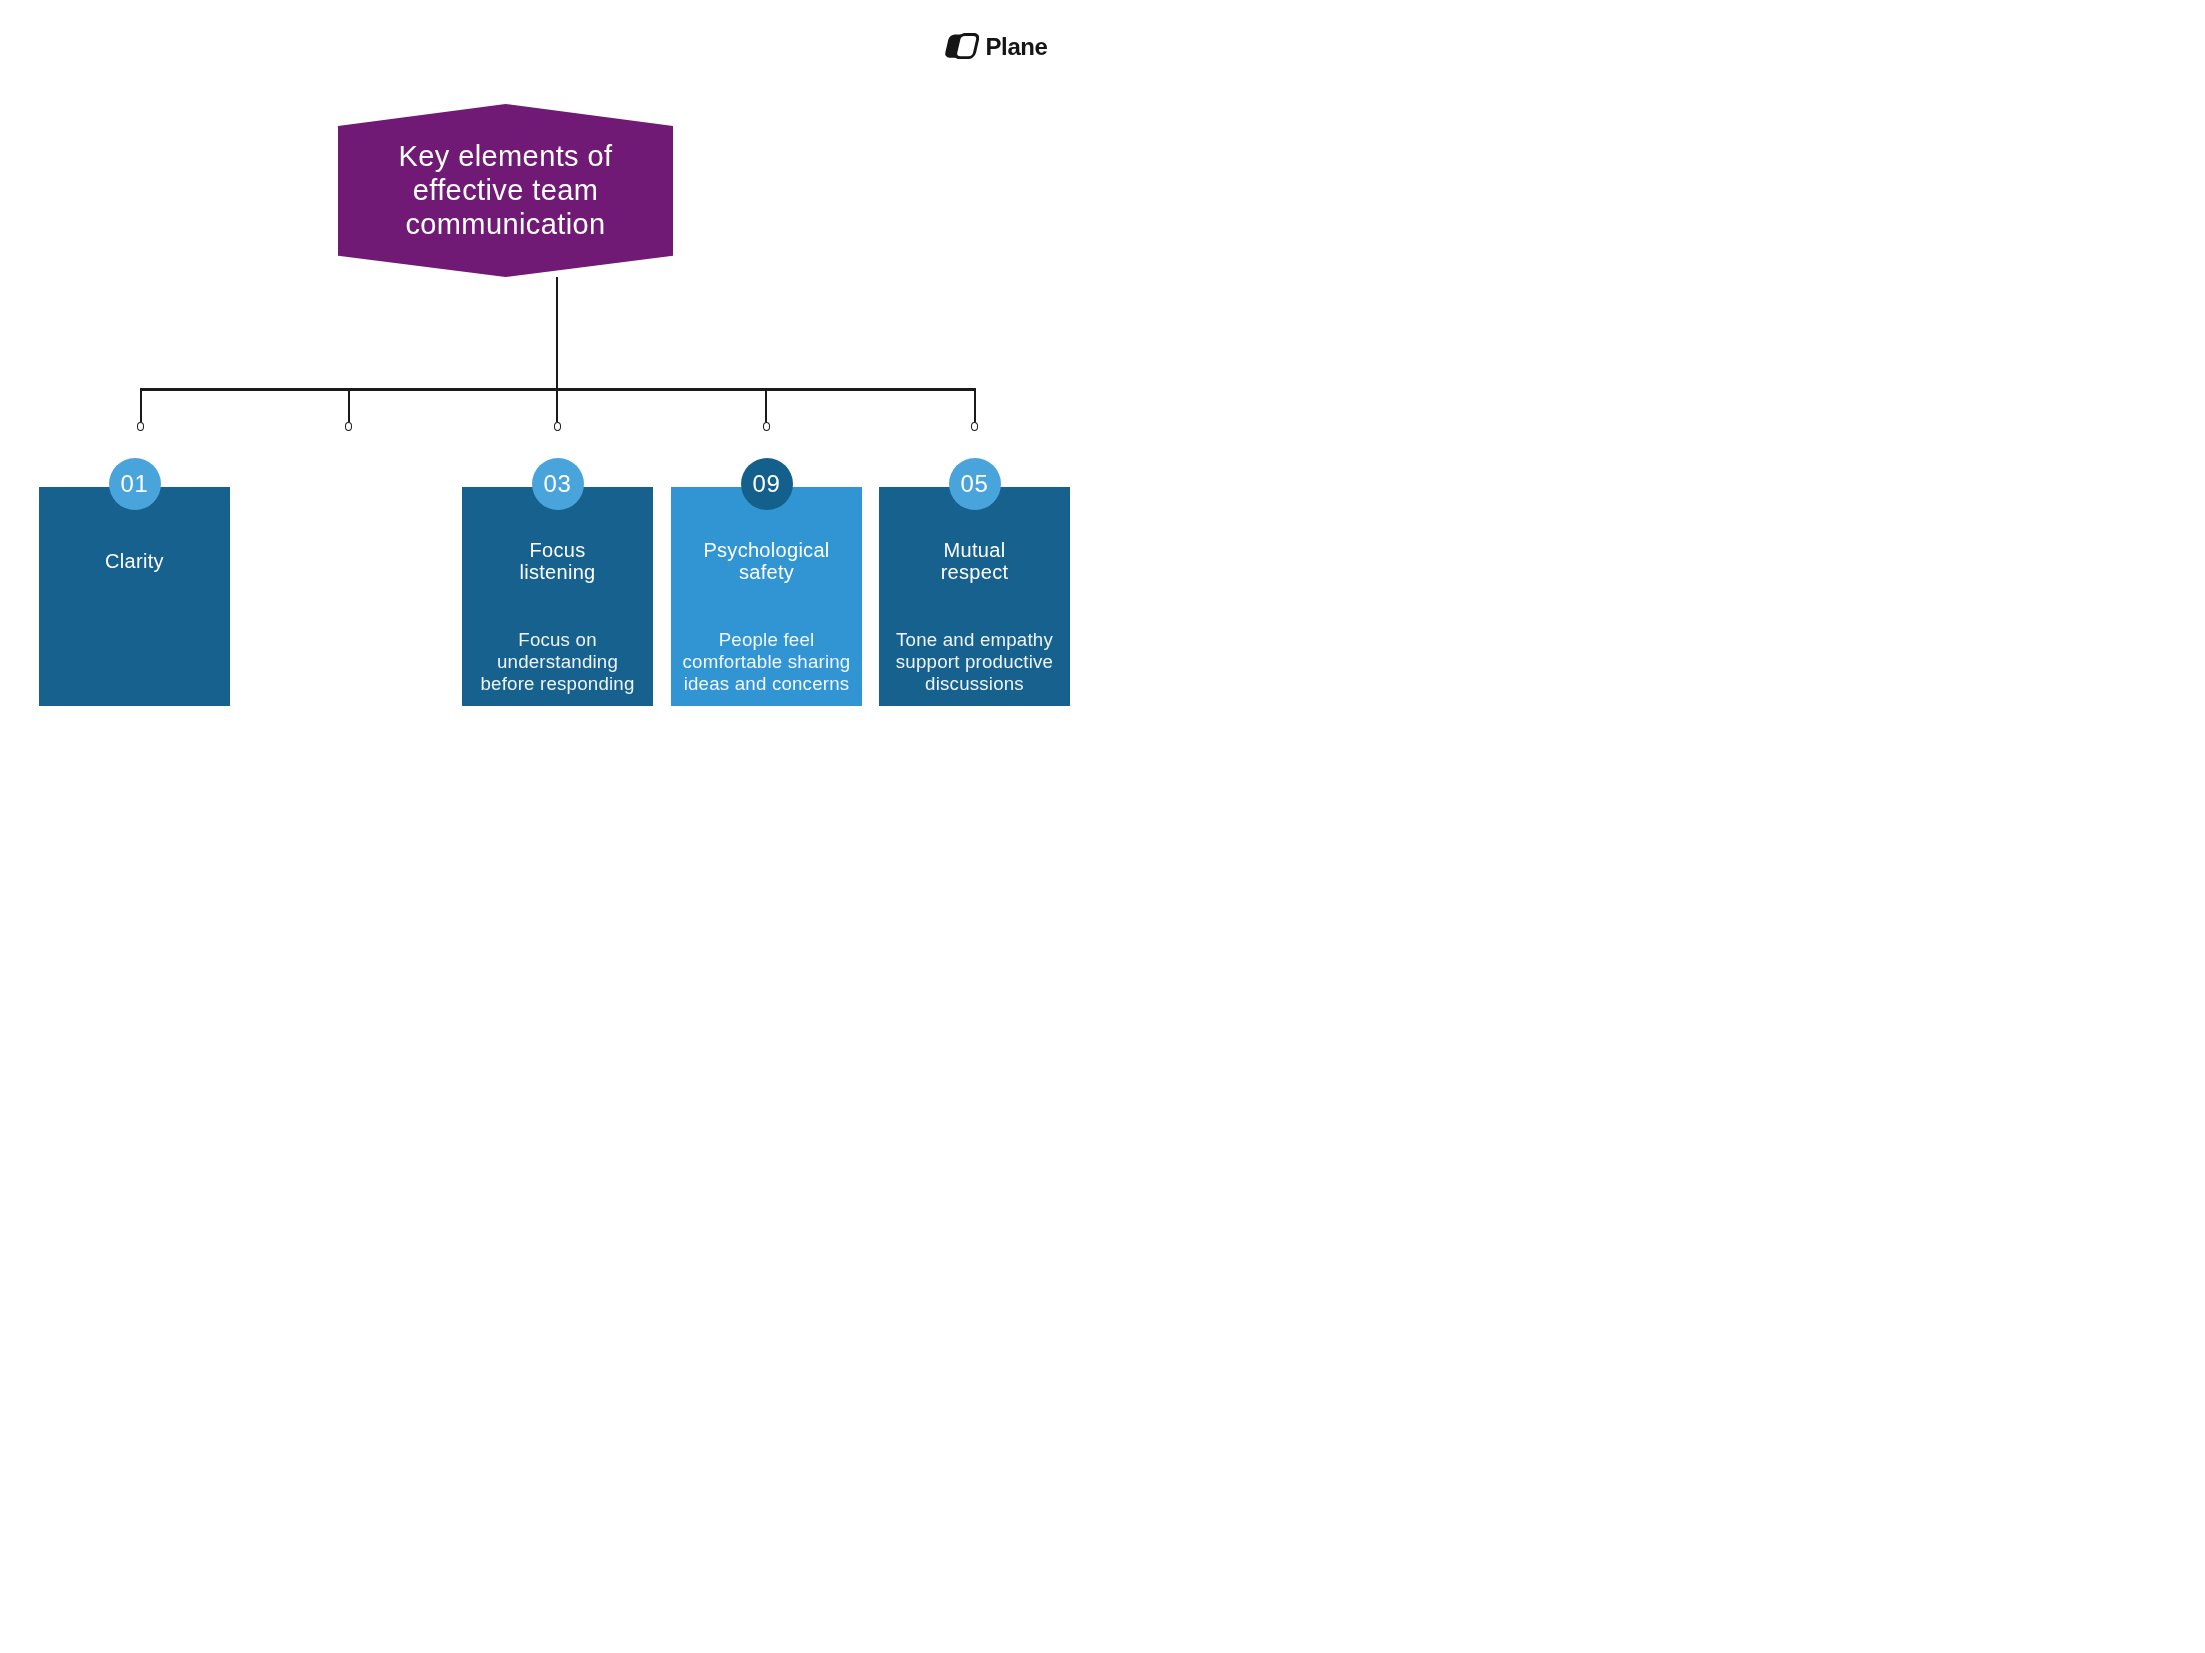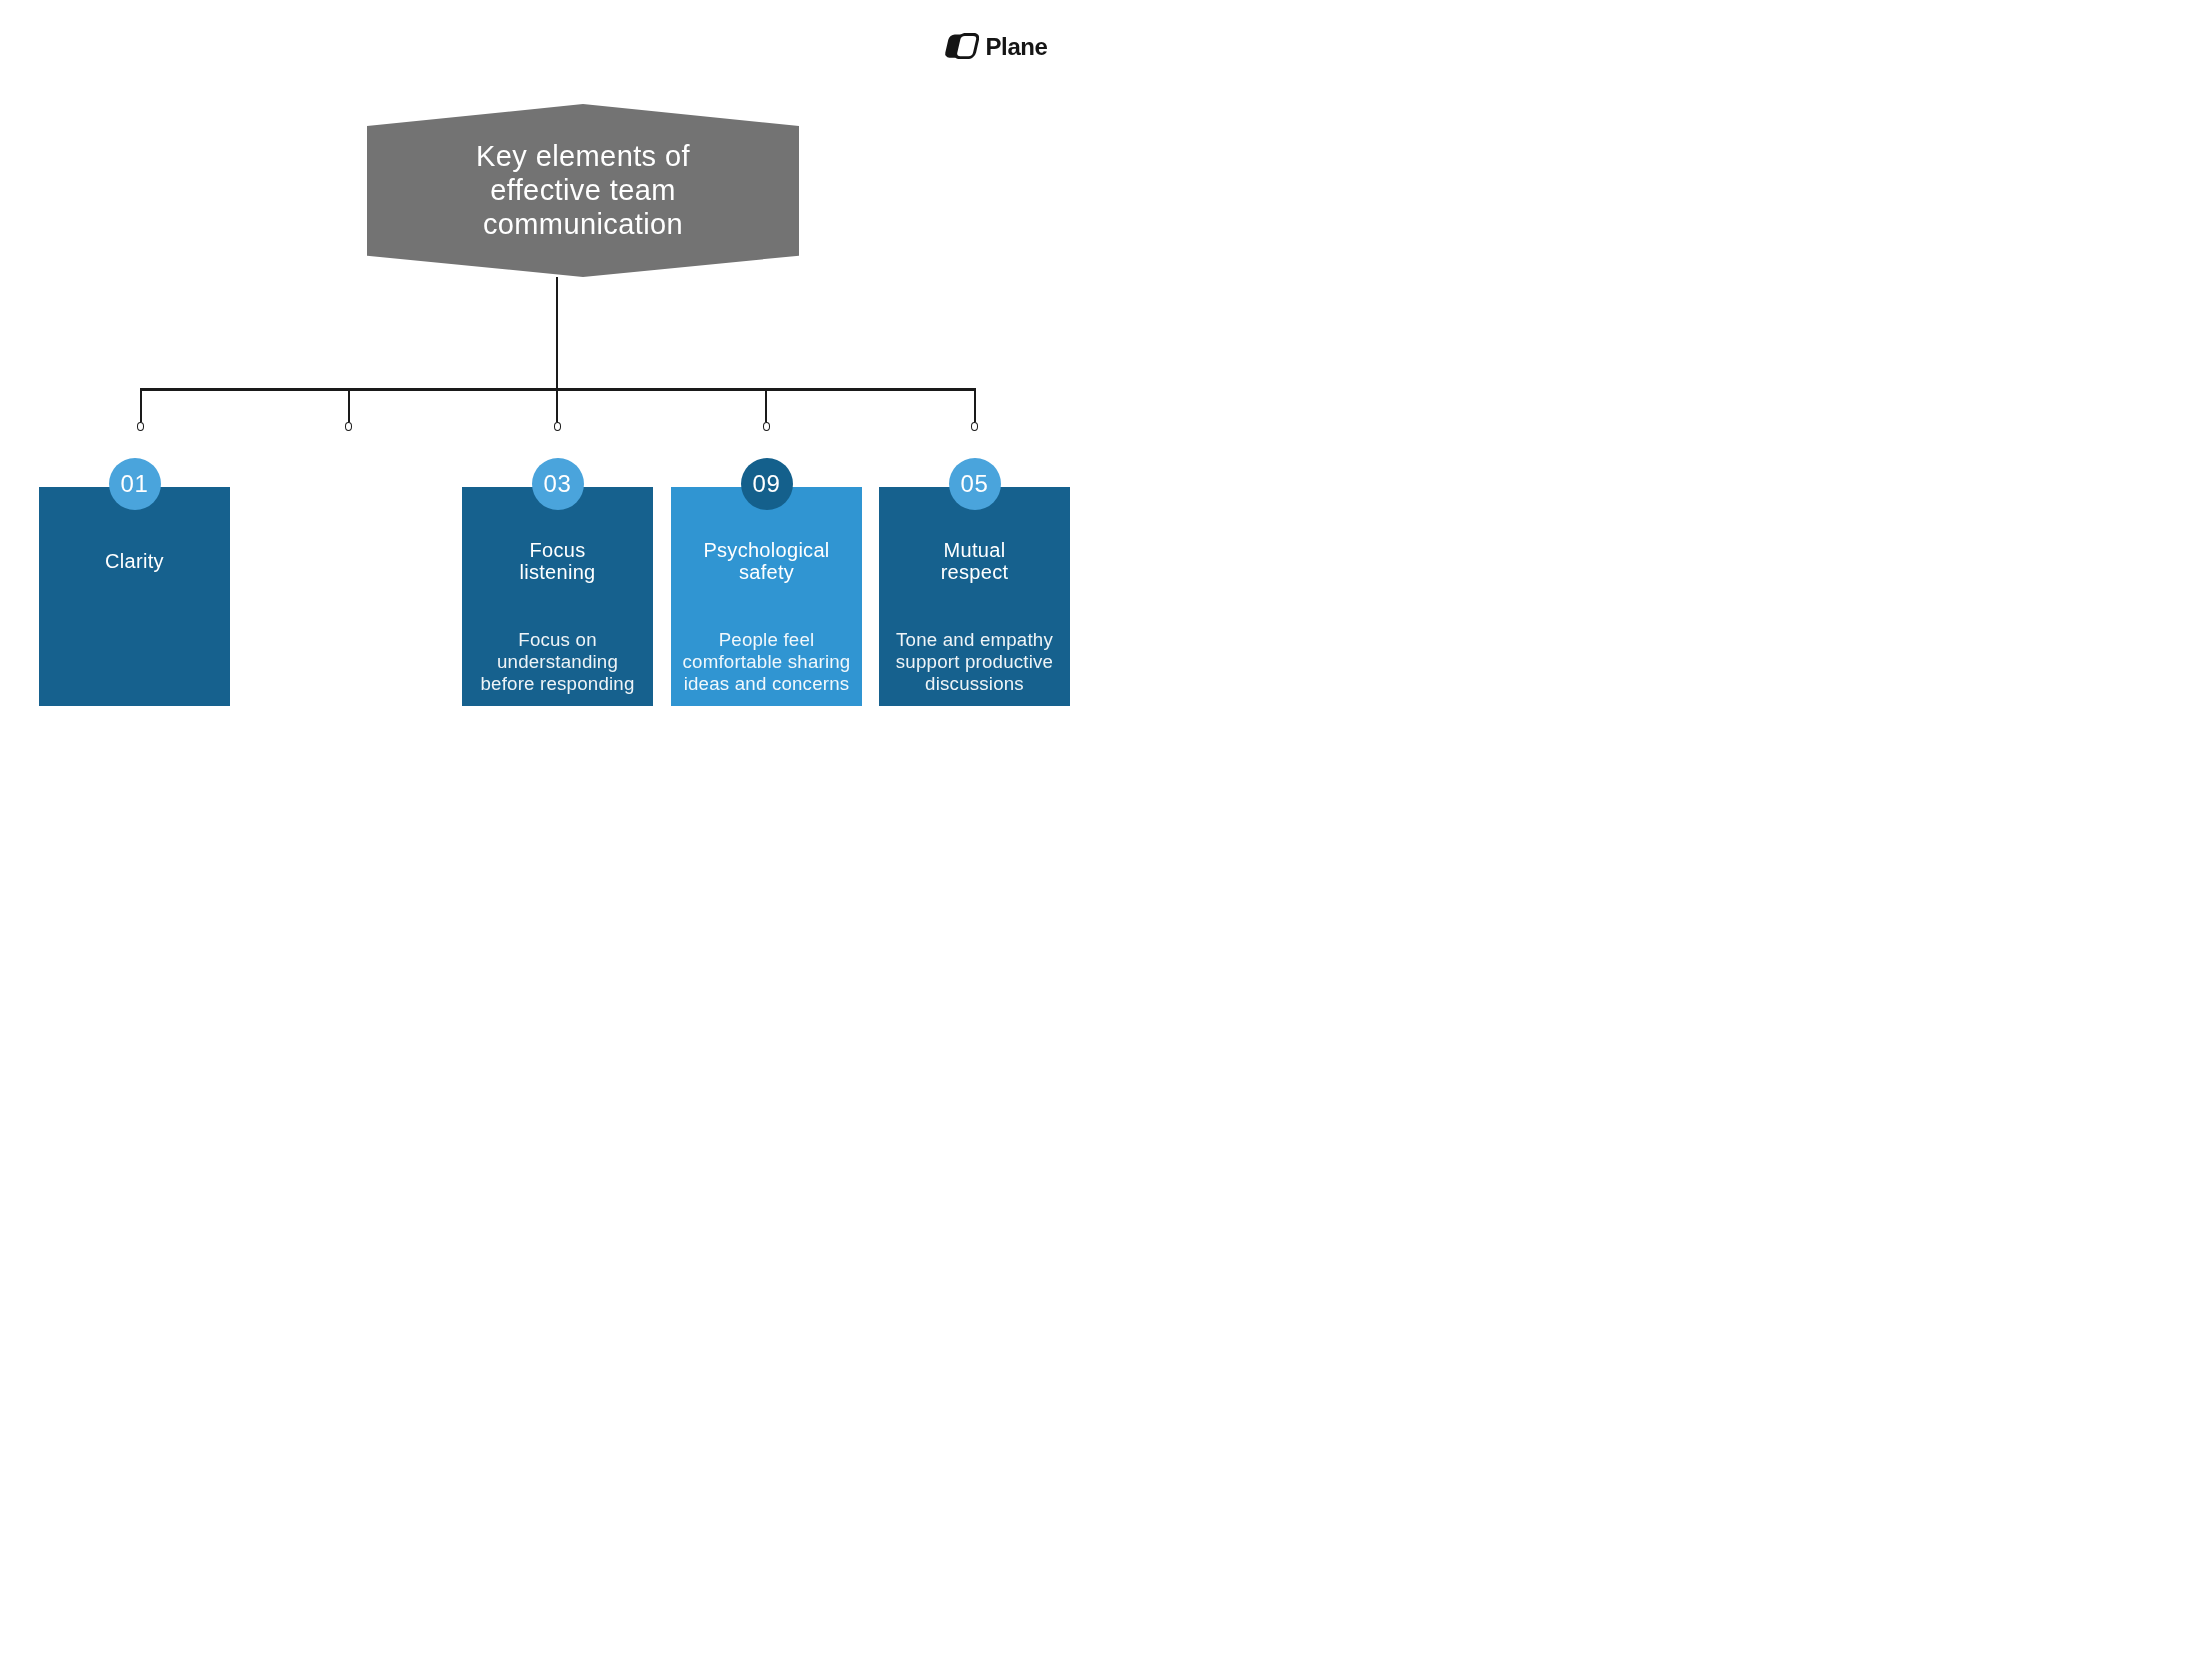--- a/index.html
+++ b/index.html
@@ -15,22 +15,22 @@
   .logo{
     position:absolute;left:943px;top:33px;height:27px;
     display:flex;align-items:flex-start;gap:6.5px;
   }
   .logo-text{
     font-size:24px;font-weight:700;color:#151515;letter-spacing:-0.4px;
   }
 
   
   .banner{
-    position:absolute;left:367px;top:104px;width:432px;height:173px;
-    background:#737373;
+    position:absolute;left:338px;top:104px;width:335px;height:173px;
+    background:#701a75;
     clip-path:polygon(50% 0%,100% 12.7%,100% 87.7%,50% 100%,0% 87.7%,0% 12.7%);
     display:flex;align-items:center;justify-content:center;
   }
   .banner-title{
     color:#ffffff;font-size:29px;line-height:1.17;letter-spacing:0.4px;
     text-align:center;white-space:pre-line;margin-top:1.4px;
   }
 
   
   .line{position:absolute;background:#1a1a1a;}

